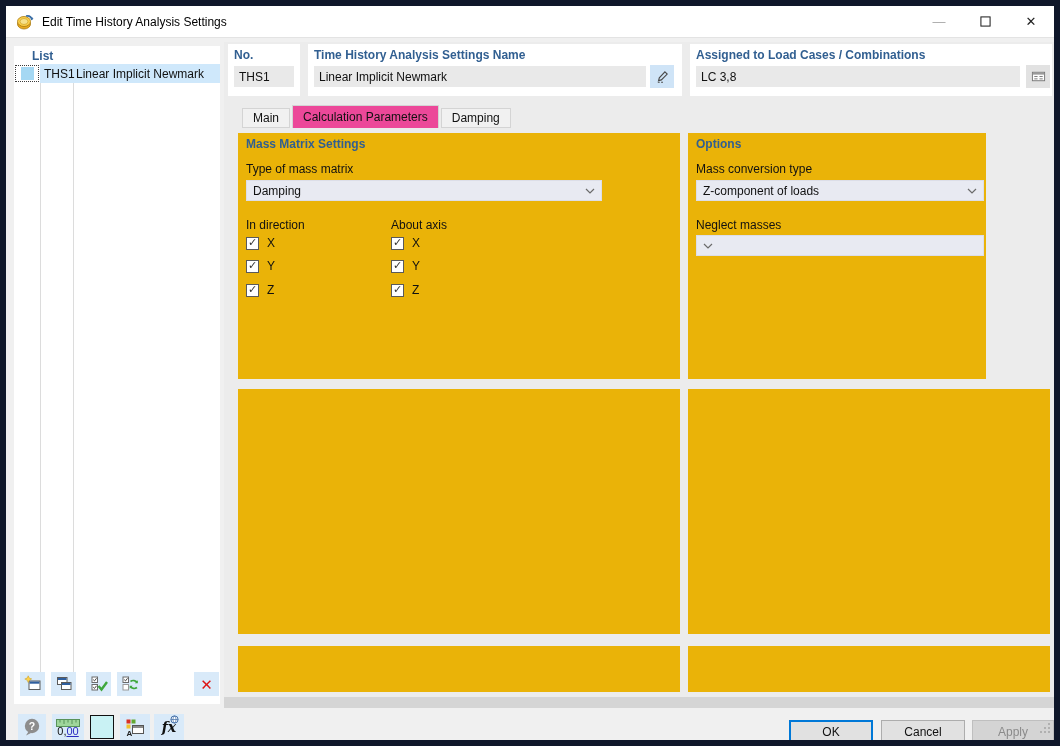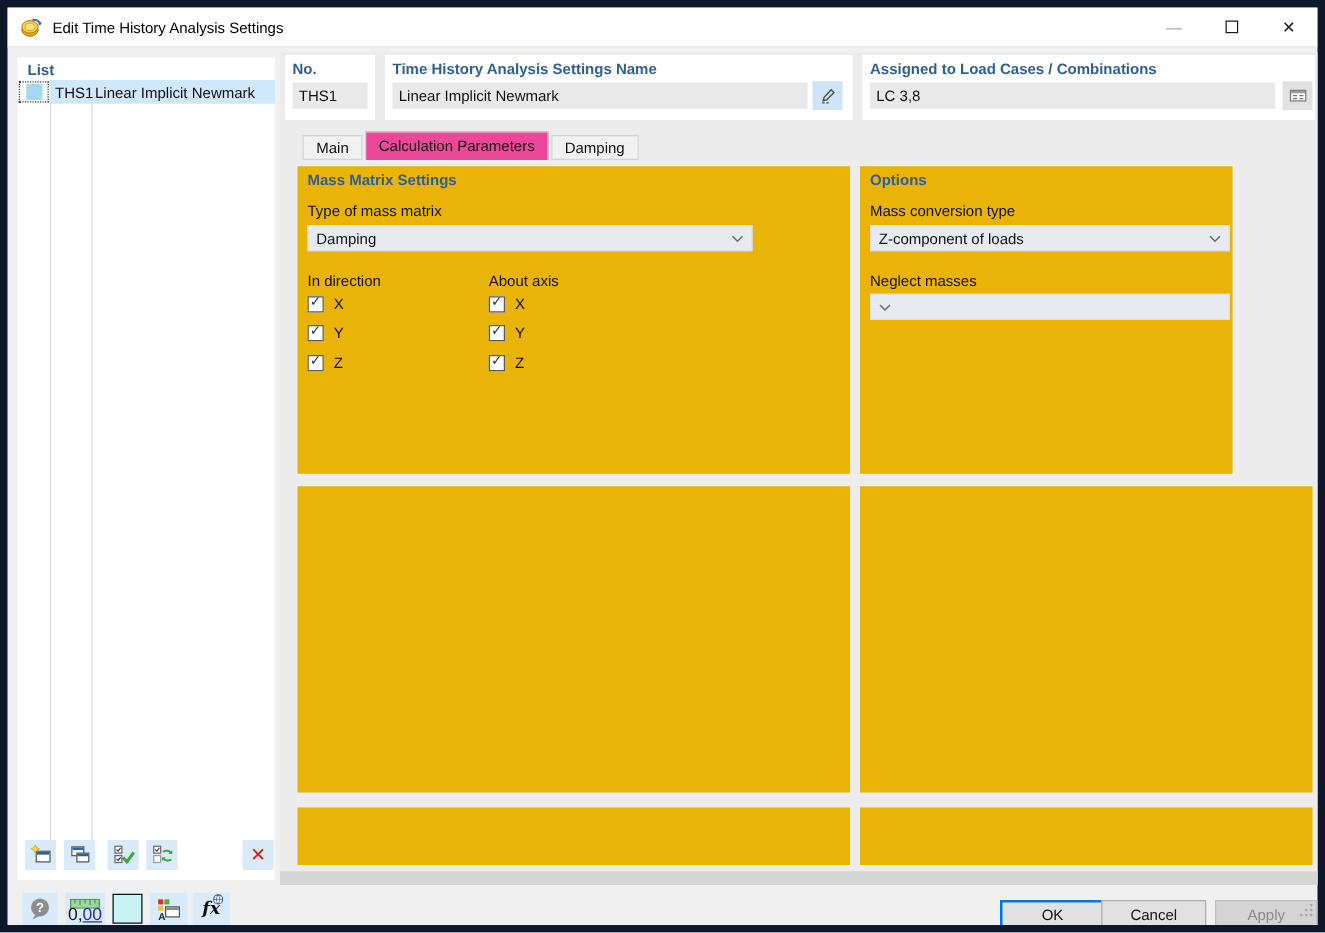--- a/index.html
+++ b/index.html
@@ -18,21 +18,21 @@
   .caption-buttons{position:absolute;right:0;top:0;height:31px;display:flex;}
   .cap-btn{width:46px;height:31px;display:flex;align-items:center;justify-content:center;
     font-size:13px;color:#222;}
   .cap-btn.min{color:#a6a6a6;}
   
   .content-bg{position:absolute;left:218px;top:36px;width:836px;height:666px;background:#ececec;}
   .bottom-strip{position:absolute;left:218px;top:691px;width:836px;height:11px;background:#d5d5d5;}
   
   .list-panel{position:absolute;left:8px;top:40px;width:206px;height:658px;background:#fff;}
   .panel-header{font-weight:bold;color:#315f91;}
-  .list-header{position:absolute;left:8px;top:3px;}
+  .list-header{position:absolute;left:18px;top:3px;}
   .col-line{position:absolute;top:18px;width:1px;height:610px;background:#dcdcdc;}
   .list-row{position:absolute;left:0;width:100%;height:19px;display:flex;align-items:center;cursor:default;}
   .swatch-cell{width:26px;height:19px;display:flex;align-items:center;justify-content:center;flex:0 0 26px;background:#fff;}
   .list-row.selected .row-rest{background:#cfe8fb;}
   .list-row.selected .swatch-cell{outline:1px dotted #3c3c3c;outline-offset:-2px;}
   .row-rest{display:flex;flex:1;height:19px;align-items:center;}
   .swatch{width:13px;height:13px;display:inline-block;}
   .row-id{width:33px;padding-left:4px;flex:0 0 33px;}
   .row-name{flex:1;padding-left:3px;white-space:nowrap;overflow:hidden;}
   
@@ -63,21 +63,21 @@
   .chev{flex:0 0 10px;}
   
   .cb-row{position:absolute;display:flex;align-items:center;gap:8px;}
   .cb{width:13px;height:13px;border:1px solid #5a5a5a;background:#fff;display:flex;
     align-items:center;justify-content:center;}
   .cb .mark{display:none;font-size:11px;line-height:1;color:#333;margin-top:-1px;}
   .cb.on .mark{display:block;}
   
   .foot-btn{position:absolute;width:28px;height:26px;top:708px;background:#d9eaf9;
     display:flex;align-items:center;justify-content:center;flex-direction:column;}
-  .units-text{font-size:14px;line-height:8px;}
+  .units-text{font-size:11px;line-height:8px;}
   .dec-suffix{color:#2a2ac0;text-decoration:underline;}
   .color-btn{position:absolute;top:709px;width:24px;height:24px;border:1.5px solid #101010;}
   .fx-wrap{font-family:"DejaVu Serif","Liberation Serif",serif;font-style:italic;font-weight:bold;
     font-size:14px;position:relative;}
   .fx-globe{position:absolute;right:-3px;top:-4px;}
   .dlg-btn{position:absolute;top:714px;height:24px;display:flex;align-items:center;justify-content:center;
     background:#e1e1e1;border:1px solid #adadad;font-size:12px;}
   .dlg-btn.ok{border:2px solid #0078d7;}
   .dlg-btn.disabled{background:#d4d4d4;border-color:#bfbfbf;color:#8a8a8a;}
   .resize-grip{position:absolute;right:3px;bottom:3px;}
@@ -311,21 +311,21 @@
   <div class="foot-btn" style="left:148px;width:30px;">
     <span class="fx-wrap">
       <span>fx</span>
       <svg class="fx-globe" viewBox="0 0 10 10" width="9" height="9">
         <circle cx="5" cy="5" r="4" fill="#fff" stroke="#2f5f9e"></circle>
         <path d="M1 5 h8 M5 1 a6 6 0 0 1 0 8 M5 1 a6 6 0 0 0 0 8" fill="none" stroke="#2f5f9e" stroke-width="0.7"></path>
       </svg>
     </span>
   </div>
 
-  <div class="dlg-btn ok" style="left:783px;width:84px;margin-left:11px;">OK</div>
+  <div class="dlg-btn ok" style="left:783px;width:84px;">OK</div>
   <div class="dlg-btn" style="left:875px;width:84px;">Cancel</div>
   <div class="dlg-btn disabled" style="left:966px;width:82px;">Apply</div>
 
   <span class="resize-grip">
     <svg viewBox="0 0 12 12" width="12" height="12">
       <circle cx="10" cy="2" r="1" fill="#a5a5a5"></circle>
         <circle cx="10" cy="6" r="1" fill="#a5a5a5"></circle>
         <circle cx="6" cy="6" r="1" fill="#a5a5a5"></circle>
       <circle cx="10" cy="10" r="1" fill="#a5a5a5"></circle>
         <circle cx="6" cy="10" r="1" fill="#a5a5a5"></circle>

